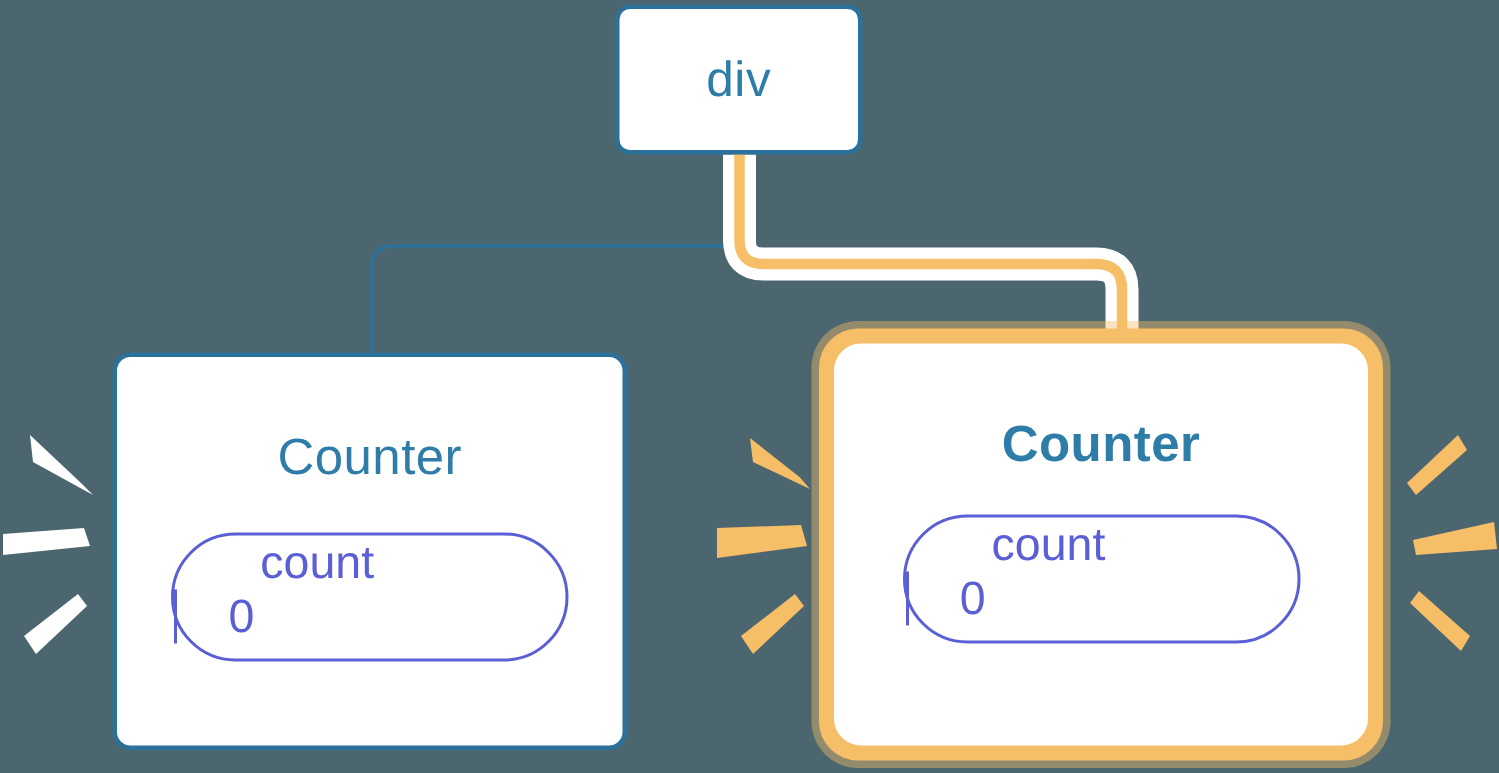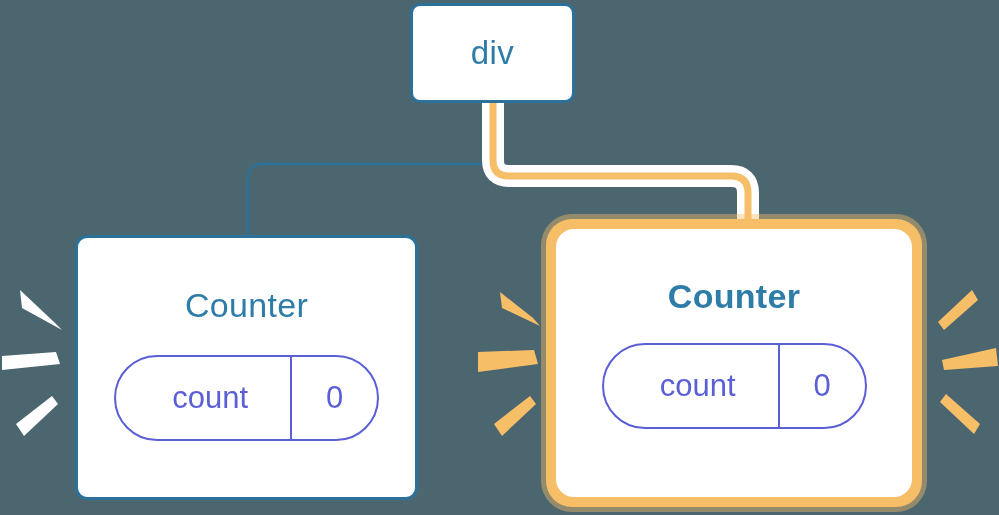--- a/index.html
+++ b/index.html
@@ -104,20 +104,21 @@
 
   
   .pill {
     position: relative;
     display: flex;
     align-items: stretch;
     border: 2px solid #5B5FD6;
     border-radius: 999px;
     background: transparent;
     height: 86px;
+    flex-direction: column;
   }
   .pill-left, .pill-right {
     display: flex;
     align-items: center;
     justify-content: center;
     color: #5B5FD6;
     font-size: 31px;
   }
   .pill-left {
     width: 177px;

